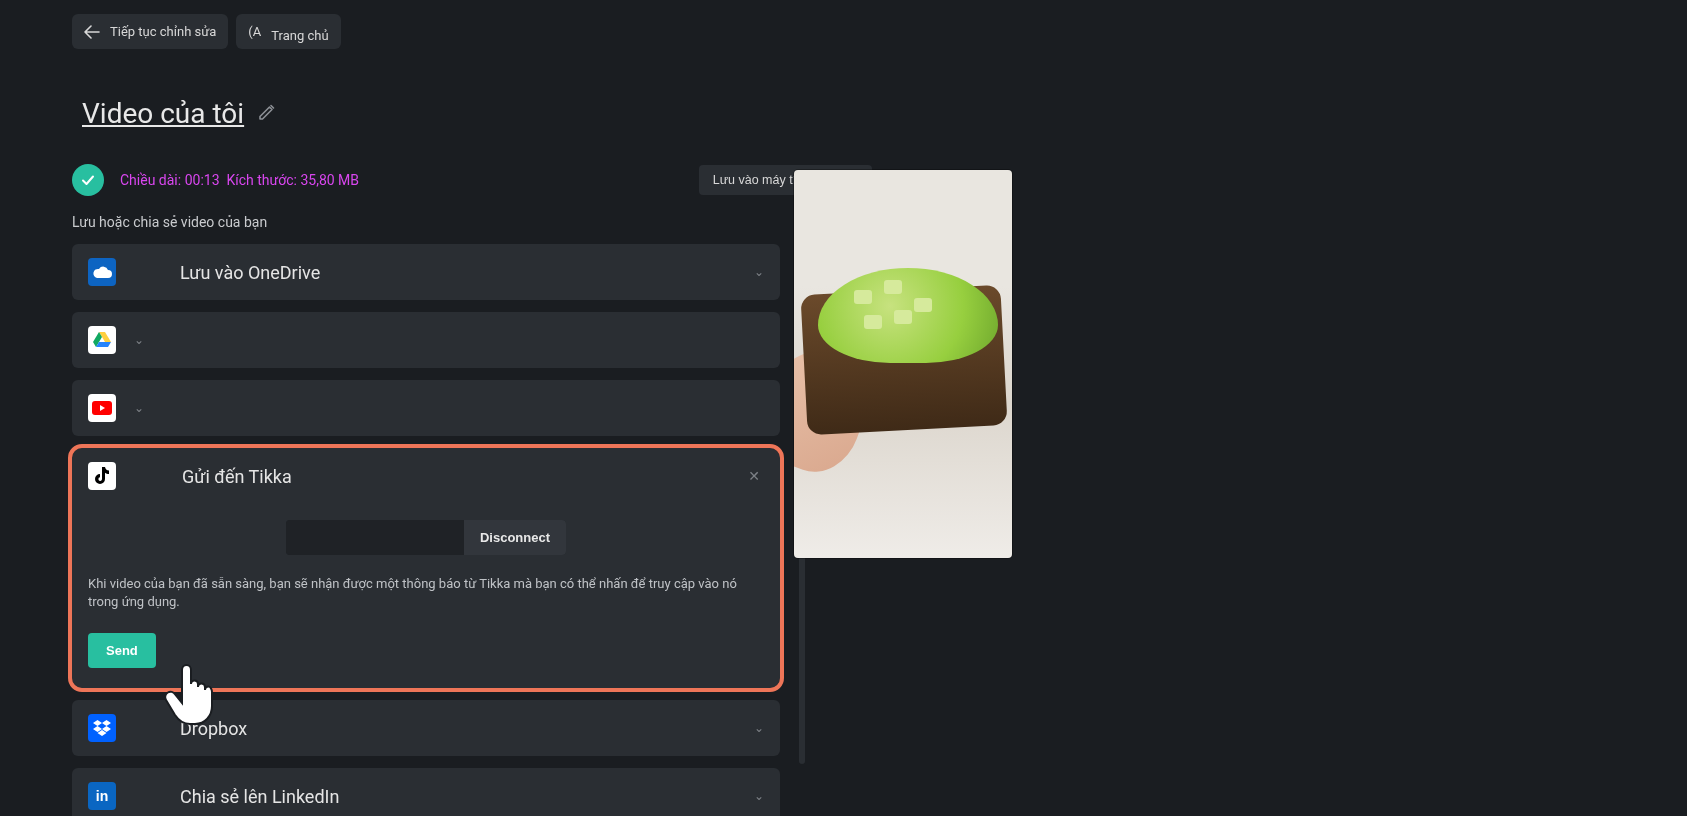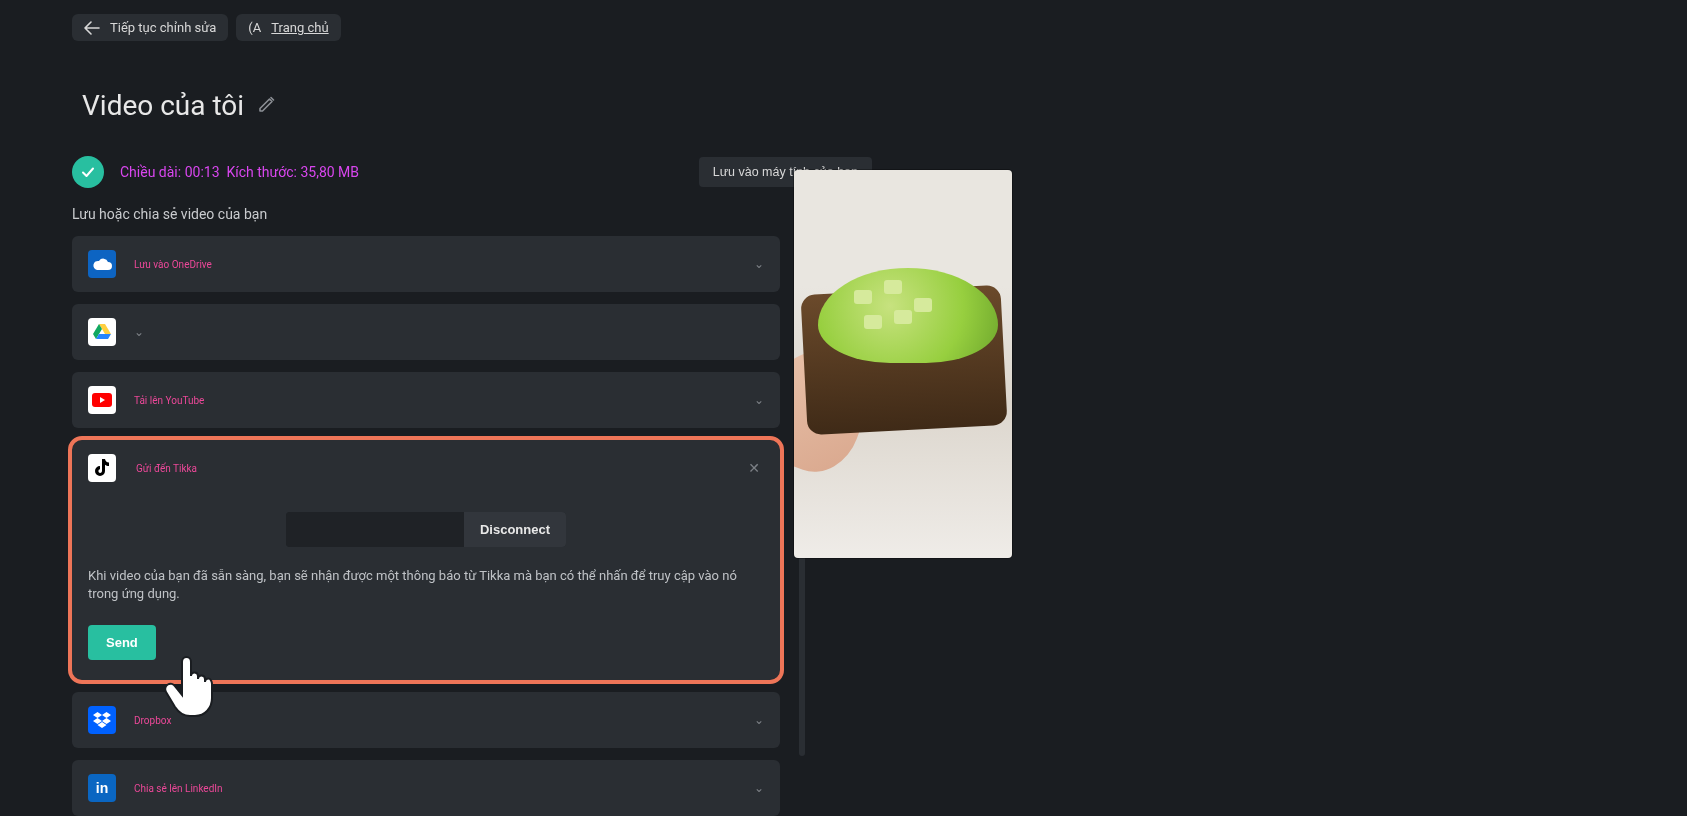--- a/index.html
+++ b/index.html
@@ -32,33 +32,34 @@
     gap: 10px;
     font-size: 13px;
     color: #d8d8d8;
     cursor: pointer;
   }
   .pill .arrow-back {
     display: inline-flex;
     align-items: center;
   }
   .pill.home .home-label {
-    text-decoration: underline;
+    margin-top: 8px;
   }
   .title-row {
     display: flex;
     align-items: center;
     gap: 14px;
     margin-bottom: 34px;
     margin-left: 2px;
   }
   .title {
     font-size: 28px;
     font-weight: 400;
     color: #e8e8e8;
+    text-decoration: underline;
   }
   .edit-icon {
     color: #8b8f95;
     cursor: pointer;
   }
   .status-row {
     display: flex;
     align-items: center;
     gap: 16px;
     margin-bottom: 18px;
@@ -136,22 +137,23 @@
     flex-shrink: 0;
   }
   .svc-onedrive { background: #0d64c2; color: #fff; }
   .svc-gdrive   { background: #ffffff; }
   .svc-youtube  { background: #ffffff; color: #ff0000; }
   .svc-tiktok   { background: #ffffff; color: #000; }
   .svc-dropbox  { background: #0061ff; color: #fff; }
   .svc-linkedin { background: #0a66c2; color: #fff; }
   .svc-label {
     flex: 1;
-    font-size: 10px;
-    color: #ec4899;
+    font-size: 18px;
+    color: #e5e5e5;
+    margin-left: 46px;
   }
   .chev {
     color: #7c8086;
     font-size: 12px;
   }
   .tiktok-block {
     background: #2a2e33;
     border-radius: 10px;
     padding: 14px 16px 20px 16px;
     position: relative;
@@ -327,21 +329,20 @@
         <span class="chev">⌄</span>
       </div>
 
       <div class="option-card">
         <div class="svc-icon svc-youtube">
           <svg width="20" height="14" viewBox="0 0 20 14">
               <rect width="20" height="14" rx="3" fill="#ff0000"></rect>
               <path d="M8 4v6l5-3-5-3z" fill="#fff"></path>
             </svg>
         </div>
-        <div class="svc-label">Tải lên YouTube</div>
         <span class="chev">⌄</span>
       </div>
 
       <div class="tiktok-block">
         <div class="tiktok-head">
           <div class="svc-icon svc-tiktok">
             <svg width="16" height="18" viewBox="0 0 16 18">
                 <path d="M11 0c.3 2 1.6 3.3 4 3.5V7c-1.6 0-3-.5-4-1.3V12a5 5 0 1 1-5-5v3.3A1.8 1.8 0 1 0 8 12V0h3z" fill="#000"></path>
               </svg>
           </div>

